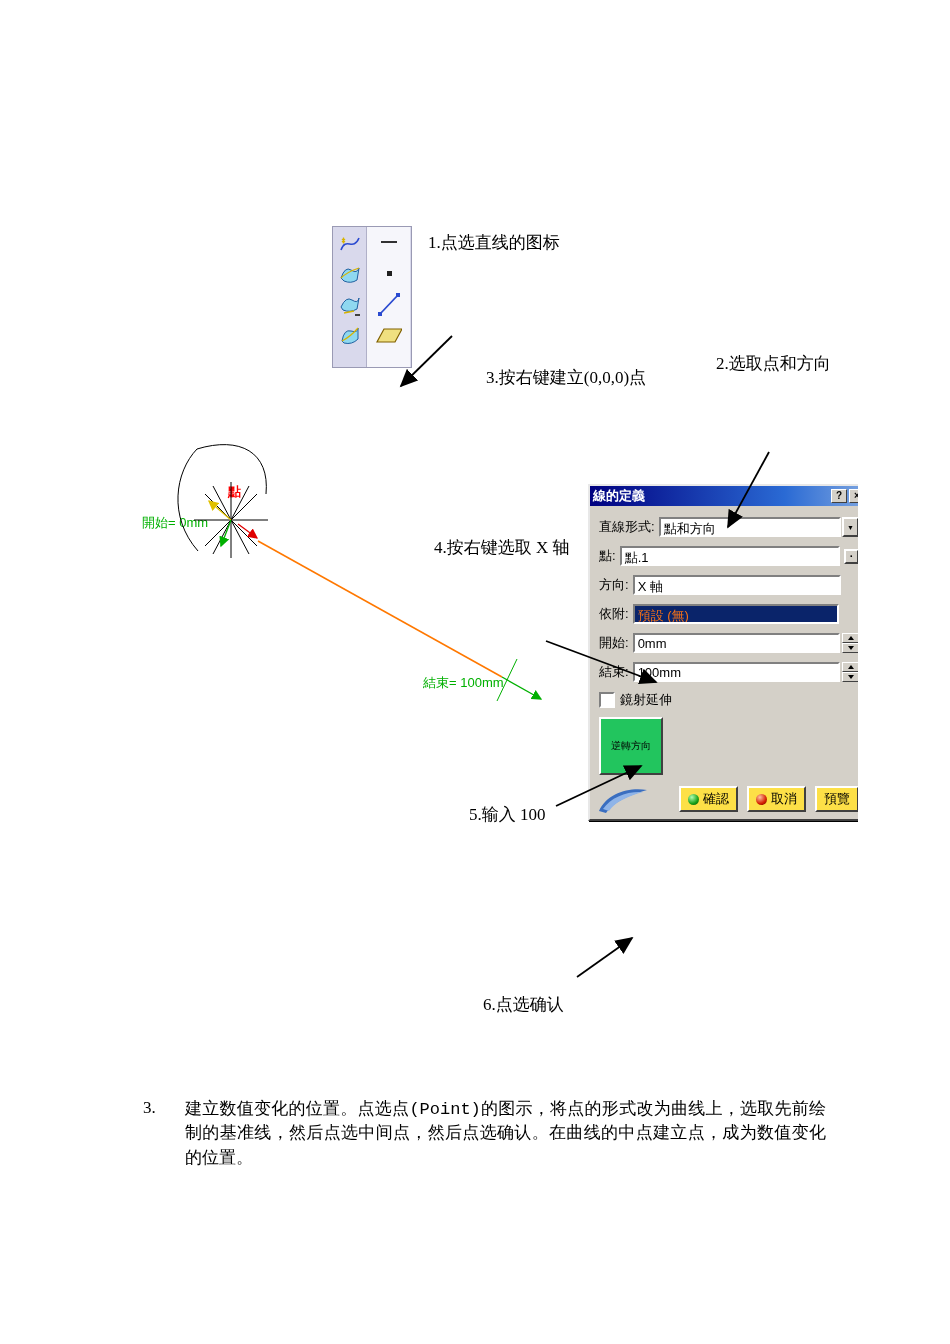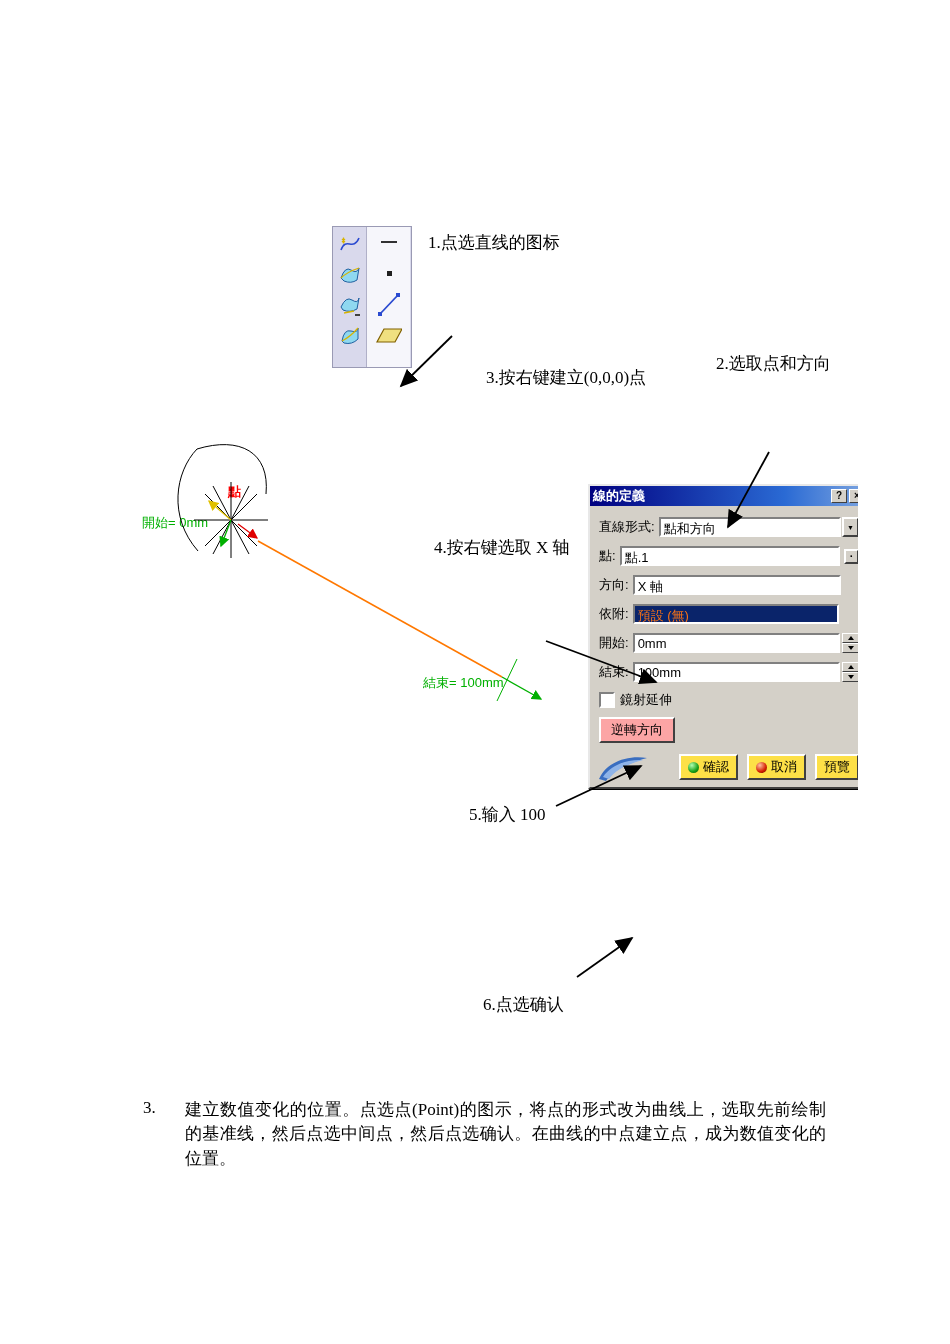--- a/index.html
+++ b/index.html
@@ -47,36 +47,36 @@
   .spinner{width:17px;height:20px;margin-left:2px;display:flex;flex-direction:column;}
   .spin-btn{flex:1;background:#d4d0c8;border:1px solid;border-color:#fff #404040 #404040 #fff;
             display:flex;align-items:center;justify-content:center;padding:0;}
   .tri-up{width:0;height:0;border-left:3px solid transparent;border-right:3px solid transparent;
           border-bottom:4px solid #000;display:block;}
   .tri-down{width:0;height:0;border-left:3px solid transparent;border-right:3px solid transparent;
             border-top:4px solid #000;display:block;}
   .cb{width:12px;height:12px;background:#fff;border:2px solid;
       border-color:#808080 #fff #fff #808080;display:inline-block;margin-right:5px;}
   .cb-label{font-size:13px;}
-  .gbtn{background:#fca5a5;border:2px solid;border-color:#fff #404040 #404040 #fff;
-        font-size:13px;padding:2px 10px;font-family:inherit;}
+  .gbtn{background:#22c55e;border:2px solid;border-color:#fff #404040 #404040 #fff;
+        font-size:10px;padding:20px 10px;font-family:inherit;}
   .btn-row{position:relative;display:flex;align-items:center;justify-content:flex-end;
            gap:9px;margin-top:12px;height:24px;}
   .swoosh{position:absolute;left:-2px;bottom:-4px;}
   .cbtn{background:#fde047;border:2px solid;border-color:#fff #404040 #404040 #fff;
         font-size:13px;padding:2px 7px;display:inline-flex;align-items:center;gap:4px;
         font-family:inherit;}
   .ball{width:11px;height:11px;border-radius:50%;display:inline-block;}
   .ball.g{background:radial-gradient(circle at 35% 30%,#b0ffb0,#18a018 60%,#054d05);}
   .ball.r{background:radial-gradient(circle at 35% 30%,#ffc0a0,#d41f00 60%,#5d0d00);}
 
   
   .para{position:absolute;left:143px;top:1098px;width:683px;display:flex;z-index:5;}
   .para-num{width:42px;font-size:17px;}
-  .para-text{flex:1;font-size:17px;line-height:1.43;text-align:justify;}
+  .para-text{flex:1;font-size:17px;line-height:1.43;text-align:justify;font-family:Liberation Mono, monospace;}
 </style>
 </head>
 <body>
 
 <div class="page">
 
   <svg class="overlay" width="950" height="1344" viewBox="0 0 950 1344">
     <defs>
       <marker id="mb" markerWidth="11" markerHeight="9" refX="9" refY="4.5" orient="auto">
         <path d="M0,0 L10,4.5 L0,9 Z" fill="#000"></path>

